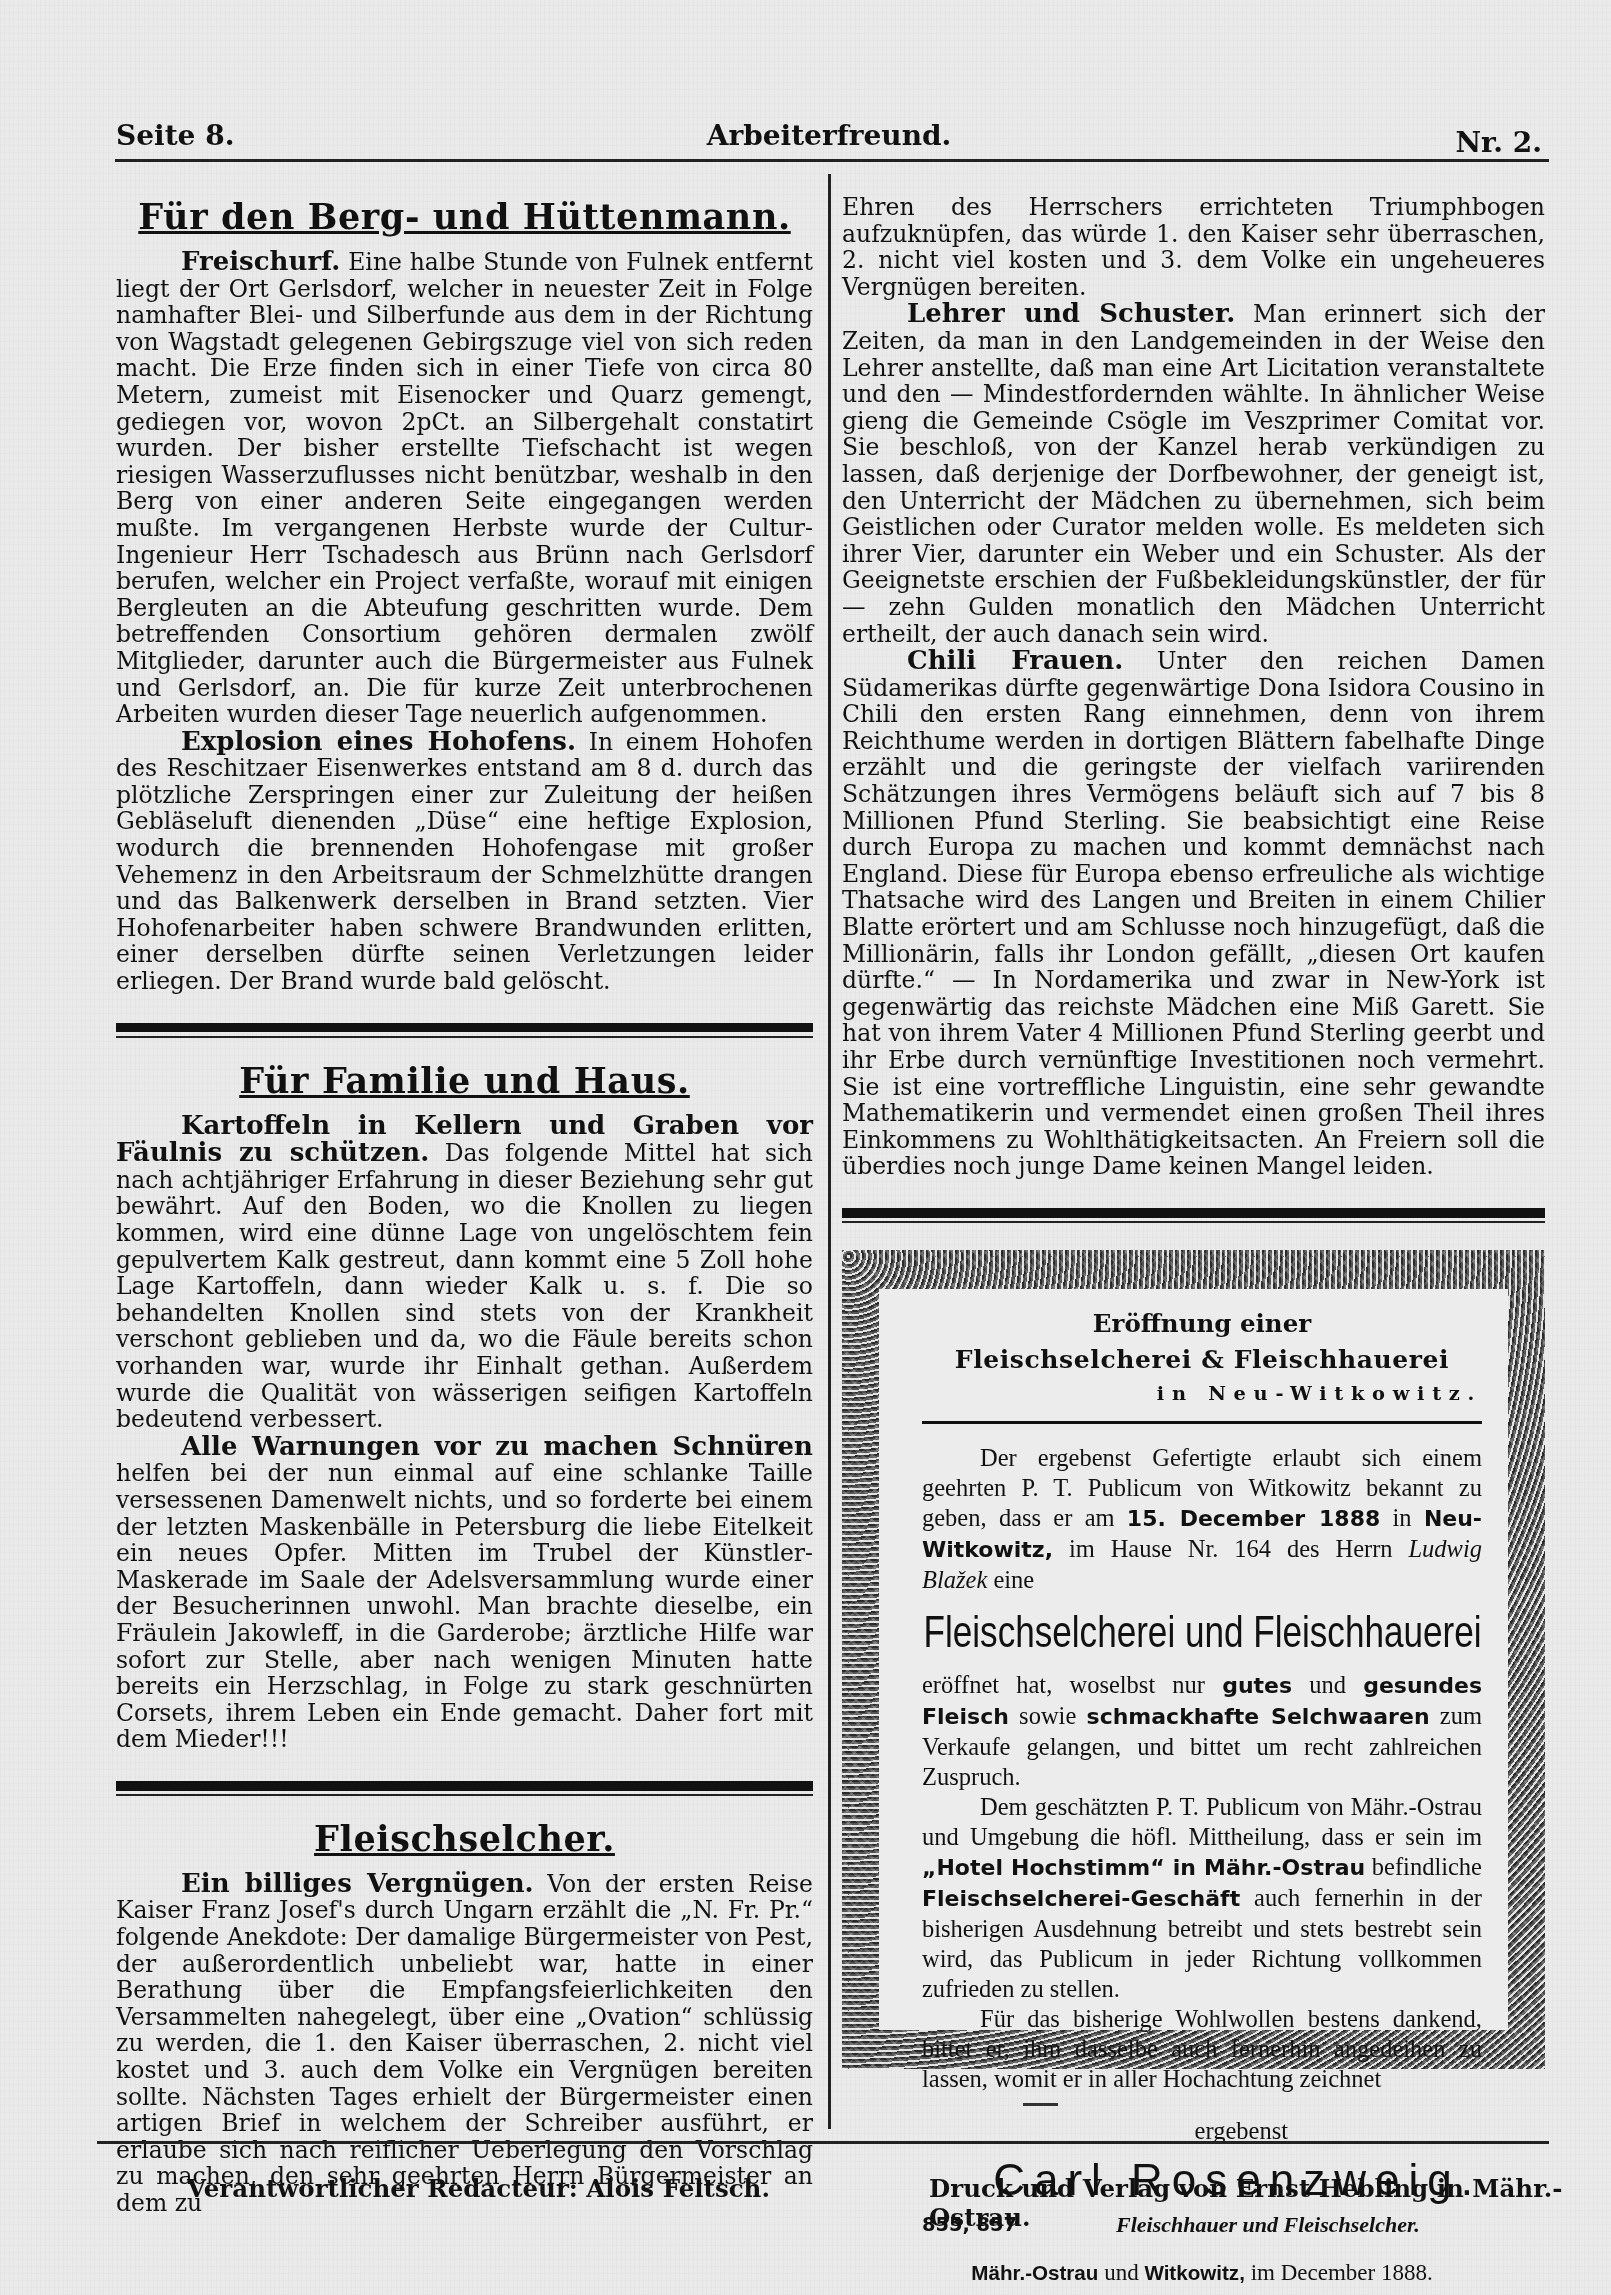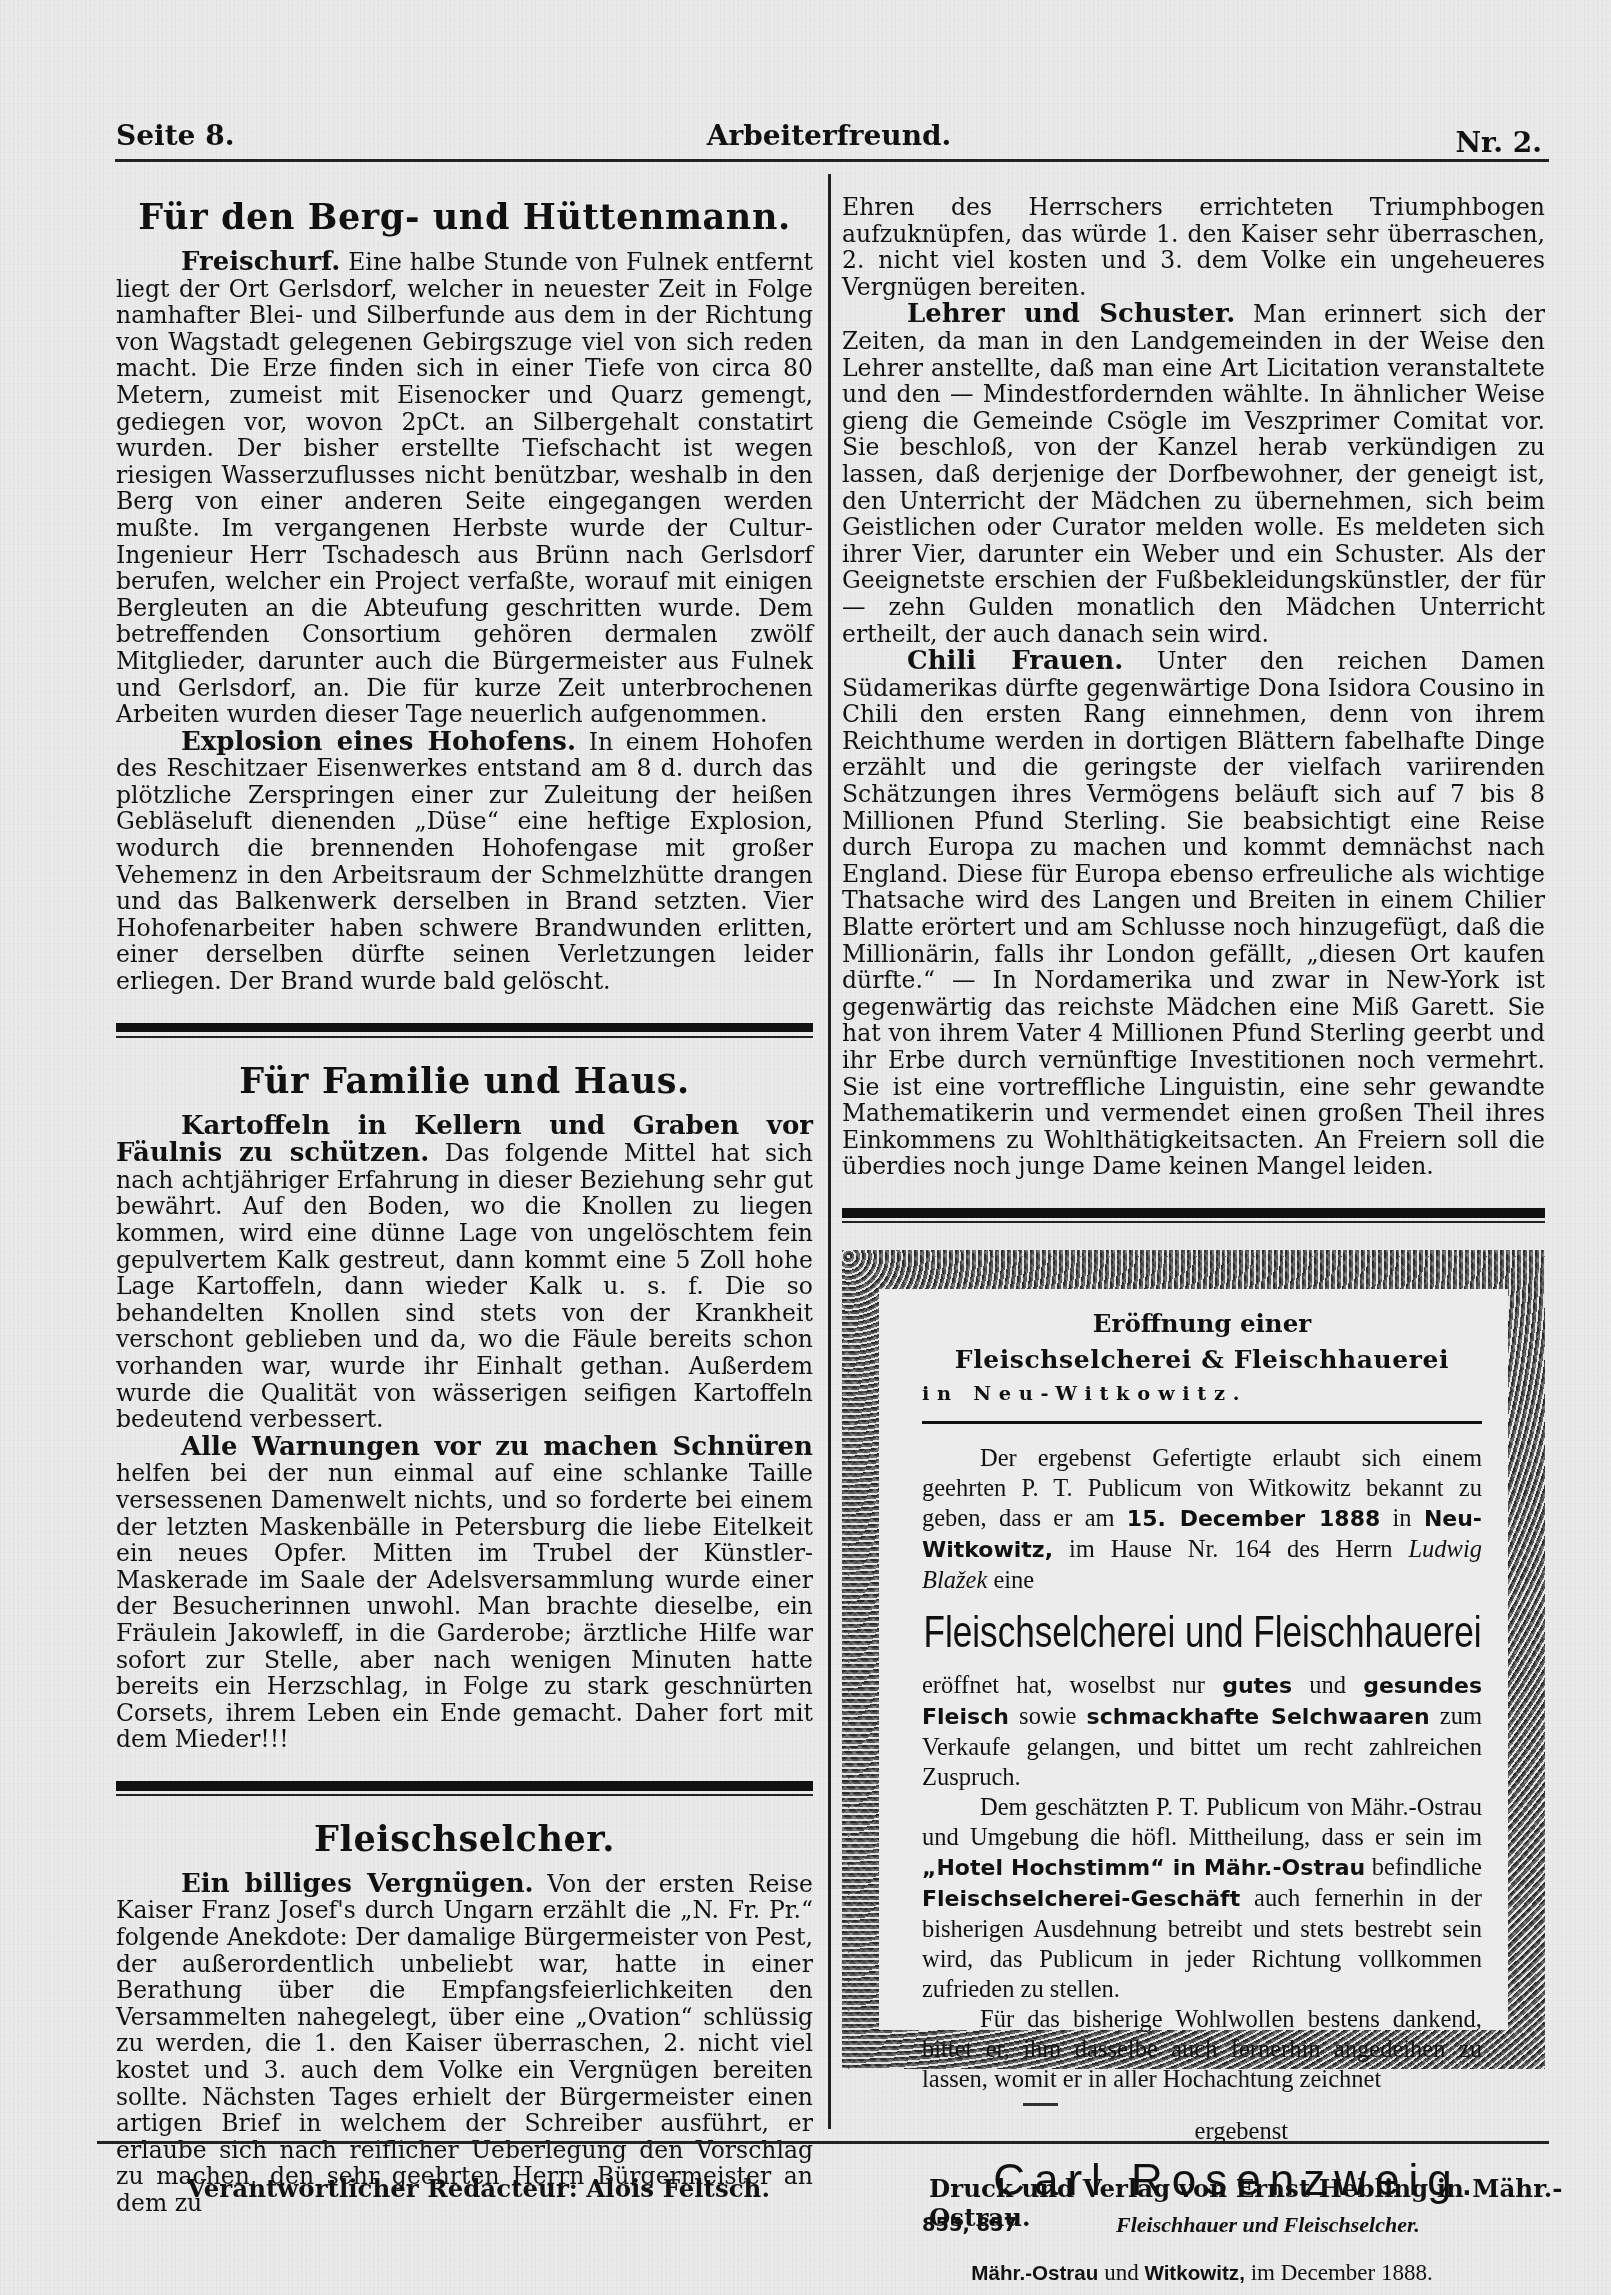--- a/index.html
+++ b/index.html
@@ -26,21 +26,21 @@
   .header-rule { position: absolute; left: 115px; top: 159px; width: 1434px; height: 3.2px; background: #222; }
 
   .col-divider { position: absolute; left: 828px; top: 174px; width: 2.6px; height: 1955px; background: #222; }
 
   .col { position: absolute; font-size: 23.5px; line-height: 26.6px; text-align: justify; }
   .col-left { left: 116px; top: 194px; width: 697px; }
   .col-right { left: 842px; top: 194px; width: 703px; }
 
   .section-title {
     text-align: center; font-weight: bold; font-size: 35px; line-height: 45px;
-    margin: 0 0 9px 0; letter-spacing: 0.6px;
+    margin: 0 0 9px 0; letter-spacing: 0.6px; text-decoration: underline;
   }
   .para { margin: 0; text-indent: 65px; }
   .para .lead { font-weight: bold; font-size: 26px; }
   .para.noindent { text-indent: 0; }
 
   .rule-double { position: relative; margin: 28px 0 17px 0; height: 18px; }
   .rule-double .thick { position: absolute; left: 0; right: 0; top: 0; height: 9.7px; background: #111; }
   .rule-double .thin { position: absolute; left: 0; right: 0; top: 13.5px; height: 1.9px; background: #222; }
 
   
@@ -56,21 +56,21 @@
       repeating-linear-gradient(-45deg, rgba(255,255,255,0.15) 0 1.9px, transparent 1.9px 9px);
   }
   .ad-inner {
     position: absolute; left: 37px; right: 37px; top: 39px; bottom: 39px;
     background: #ececec;
     font-family: "Liberation Serif", serif; font-size: 24.5px; line-height: 30px;
     padding: 17px 26px 0 43px; box-sizing: border-box; text-align: justify;
   }
   .ad-title1 { text-align: center; font-family: "DejaVu Serif", serif; font-weight: bold; font-size: 24.5px; line-height: 36px; }
   .ad-title2 { text-align: center; font-family: "DejaVu Serif", serif; font-weight: bold; font-size: 25px; line-height: 36px; letter-spacing: 0.6px; white-space: nowrap; }
-  .ad-title3 { text-align: left; font-family: "DejaVu Serif", serif; font-weight: bold; font-size: 19.4px; line-height: 32px; letter-spacing: 7.7px; }
+  .ad-title3 { text-align: right; font-family: "DejaVu Serif", serif; font-weight: bold; font-size: 19.4px; line-height: 32px; letter-spacing: 7.7px; }
   .ad-sep { height: 3.2px; background: #111; margin: 10.3px 0 19.4px 0; }
   .ad-p { margin: 0; text-indent: 58px; }
   .ad-p b { font-family: "DejaVu Sans", sans-serif; font-weight: bold; font-size: 22px; }
   .ad-big {
     text-align: center; font-family: "Liberation Sans", sans-serif; font-size: 45px; line-height: 62px;
     transform: scaleX(0.78); transform-origin: center; white-space: nowrap; margin: 5.2px -77px 7.7px -77px;
   }
   .ad-ergebenst { text-align: right; padding-right: 194px; margin-top: 22px; }
   .ad-signature {
     text-align: right; font-family: "Liberation Sans", sans-serif; font-size: 44px; line-height: 53px;

